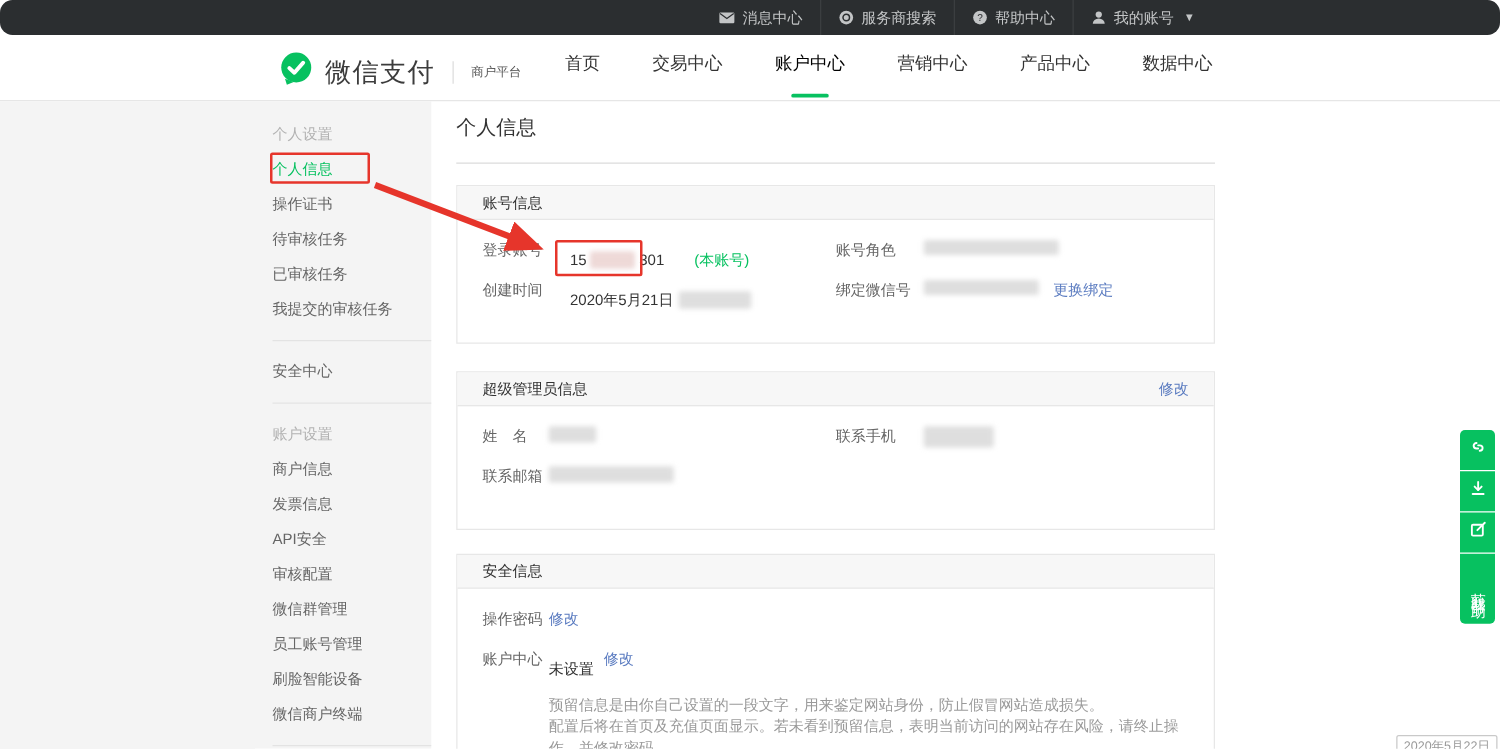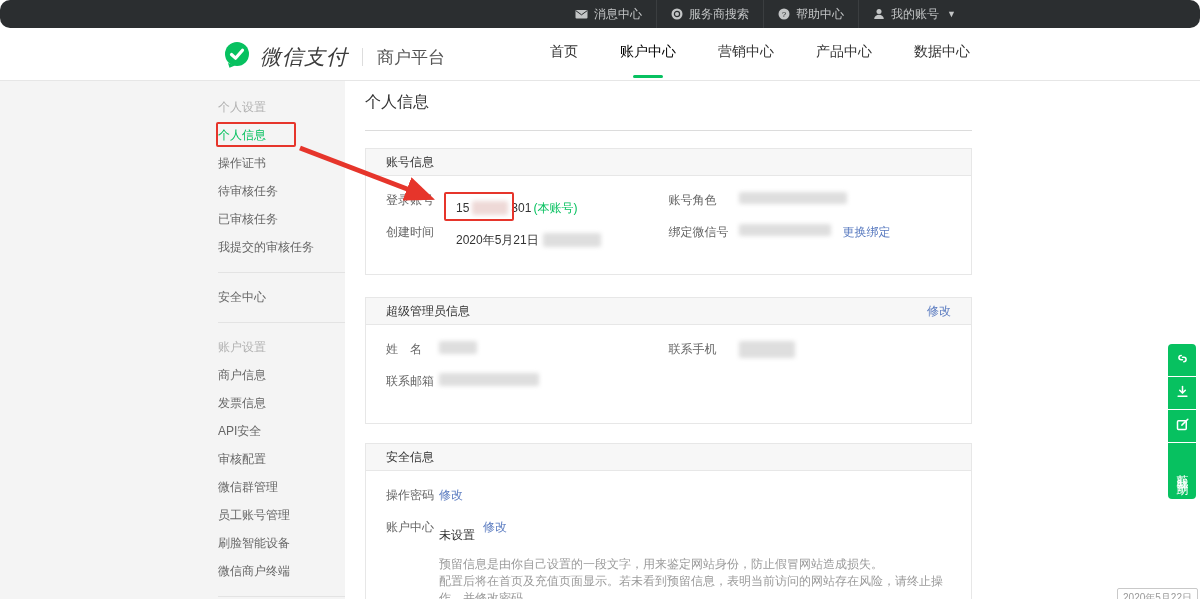--- a/index.html
+++ b/index.html
@@ -11,23 +11,23 @@
   
   .topbar { position:absolute; left:0; top:0; width:1200px; height:28px; background:#2b2e30;border-radius:10px; }
   .topbar-menu { position:absolute; right:230px; top:0; height:28px; display:flex; align-items:stretch; }
   .topbar-item { display:flex; align-items:center; gap:6px; padding:0 14px; font-size:12px; color:#c3c5c6; cursor:pointer; border-left:1px solid rgba(255,255,255,.08); }
   .topbar-item:first-child { border-left:none; }
   .topbar-item svg { display:block; }
   .caret { font-size:9px; color:#c3c5c6; margin-left:2px; }
   
   .header { position:absolute; left:0; top:28px; width:1200px; height:53px; background:#fff; border-bottom:1px solid #e6e6e6; }
   .brand { position:absolute; left:222px; top:12px; display:flex; align-items:center; }
-  .brand-name { font-size:21px; color:#3c3c3c; letter-spacing:1px; margin-left:8px;font-style:italic; }
+  .brand-name { font-size:21px; color:#3c3c3c; letter-spacing:1px; margin-left:8px; }
   .brand-sep { width:1px; height:18px; background:#ddd; margin:0 14px; }
-  .brand-portal { font-size:17px; color:#555; }
+  .brand-portal { font-size:10px; color:#555; }
   .main-nav { position:absolute; right:230px; top:0; height:53px; display:flex; align-items:center; gap:42px; }
   .nav-item { font-size:14px; color:#333; cursor:pointer; position:relative; height:58px; line-height:53px;font-family:Liberation Mono, monospace; }
   .nav-item.active { color:#000000; }
   .nav-item.active::after { content:""; position:absolute; left:50%; transform:translateX(-50%); bottom:6px; width:30px; height:3px; background:#07c160; border-radius:2px; }
   
   .left-panel { position:absolute; left:0; top:81px; width:345px; height:518px; background:#f4f4f4; }
   .sidebar { position:absolute; left:218px; top:93px; width:127px; font-size:12px; }
   .side-title { height:28px; line-height:28px; color:#b2b2b2; }
   .side-item { height:28px; line-height:28px; color:#666; cursor:pointer; }
   .side-item.active { color:#07c160; }
@@ -41,21 +41,21 @@
   .card2 { margin-top:22px; }
   .card3 { margin-top:19px; height:200px; }
   .card-head { height:27px; background:#f7f7f7; border-bottom:1px solid #e7e7e7; padding:0 20px; display:flex; justify-content:space-between; align-items:center; font-size:12px; color:#333; }
   .card-body { padding:16px 20px 18px 20px; font-size:12px; }
   .cols { display:flex; }
   .col { width:50%; }
   .row { display:flex; height:32px; }
   .lbl { color:#666; flex:none; }
   .w70 { width:70px; } .w53 { width:53px; }
   .val { color:#333; display:flex; align-items:center; }
-  .tag-green { color:#07c160; margin-left:2px; }
+  .tag-green { color:#07c160; margin-left:24px; }
   .link { color:#5a7bc0; cursor:pointer; }
   .ml12 { margin-left:12px; } .ml8 { margin-left:8px; }
   .blob { display:inline-block; background:#dedede; border-radius:2px; filter:blur(2px); }
   .blob-pink { background:#eed9d7; width:36px; height:14px; margin:0 3px; }
   .blob-date { width:58px; height:14px; margin-left:4px; }
   .blob-role { width:108px; height:12px; }
   .blob-wx { width:92px; height:12px; }
   .blob-name { width:38px; height:13px; }
   .blob-phone { width:56px; height:17px; }
   .blob-mail { width:100px; height:13px; }
@@ -127,20 +127,21 @@
         <polygon points="6,23 13,25.5 7.5,27.8" fill="#07c160"></polygon>
         <polyline points="9.5,14.5 13.5,18.2 20.5,10.2" fill="none" stroke="#fff" stroke-width="3.2" stroke-linecap="round" stroke-linejoin="round"></polyline>
       </svg>
     </span>
     <span class="brand-name">微信支付</span>
     <span class="brand-sep"></span>
     <span class="brand-portal">商户平台</span>
   </div>
   <div class="main-nav">
     <span class="nav-item">首页</span>
+    <span class="nav-item">交易中心</span>
     <span class="nav-item active">账户中心</span>
     <span class="nav-item">营销中心</span>
     <span class="nav-item">产品中心</span>
     <span class="nav-item">数据中心</span>
   </div>
 </div>
 
 <div class="left-panel"></div>
 <div class="sidebar">
   <div class="side-title">个人设置</div>

